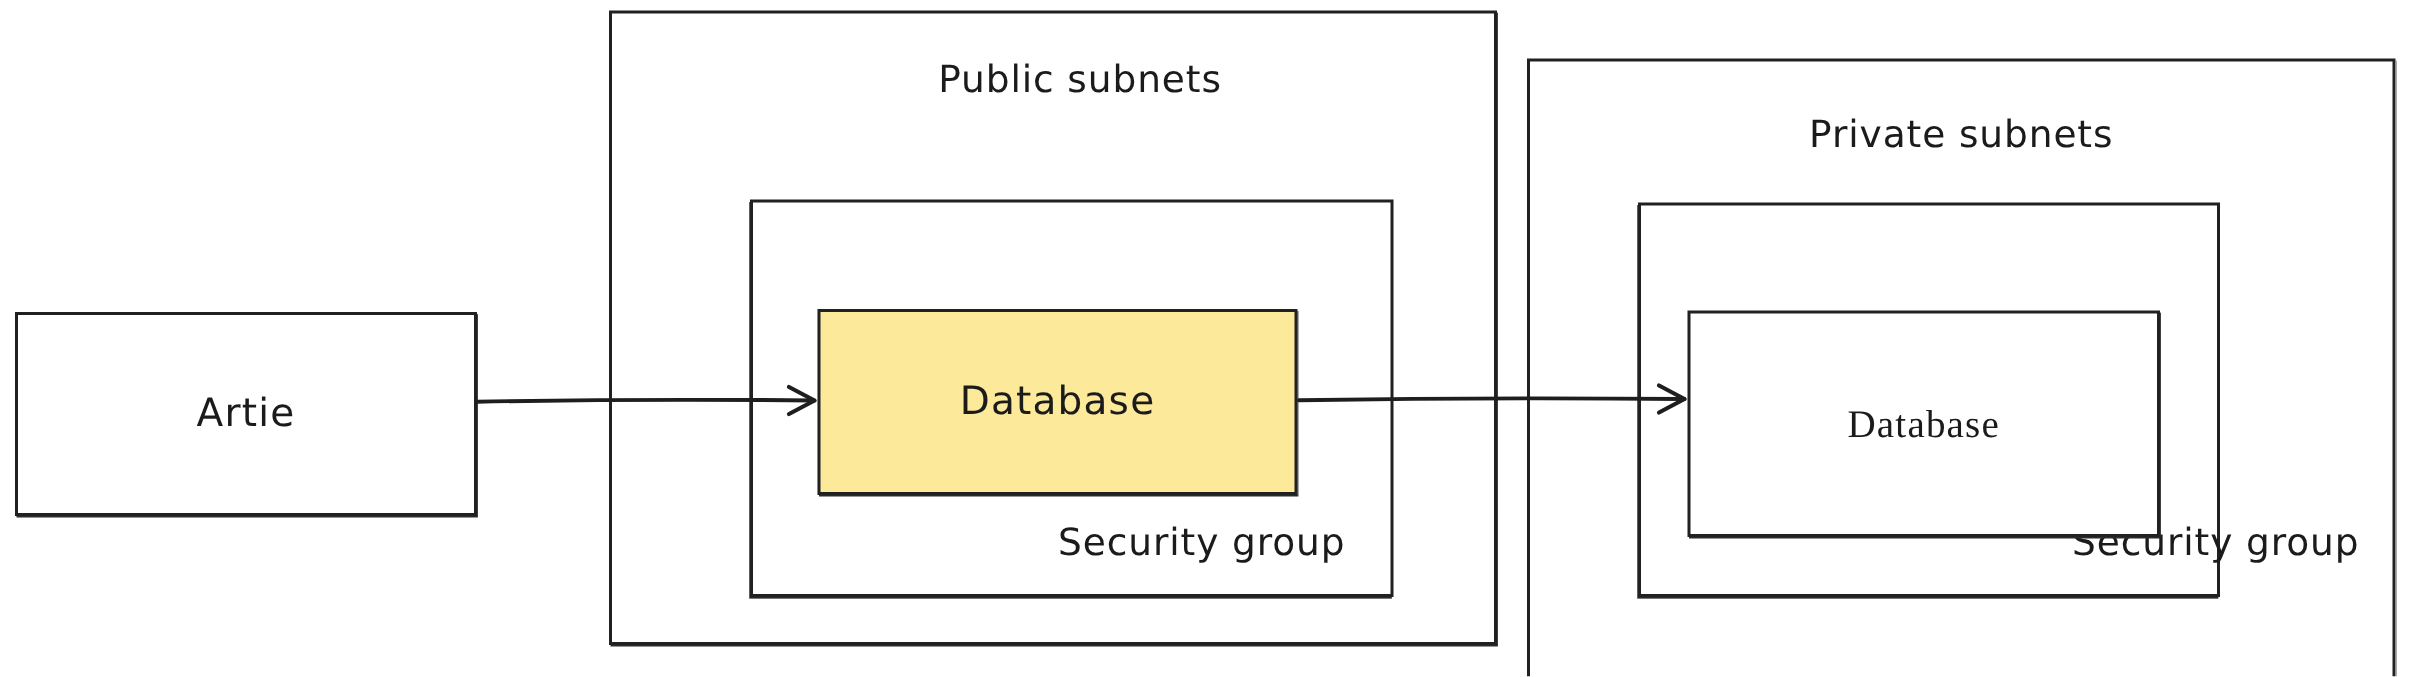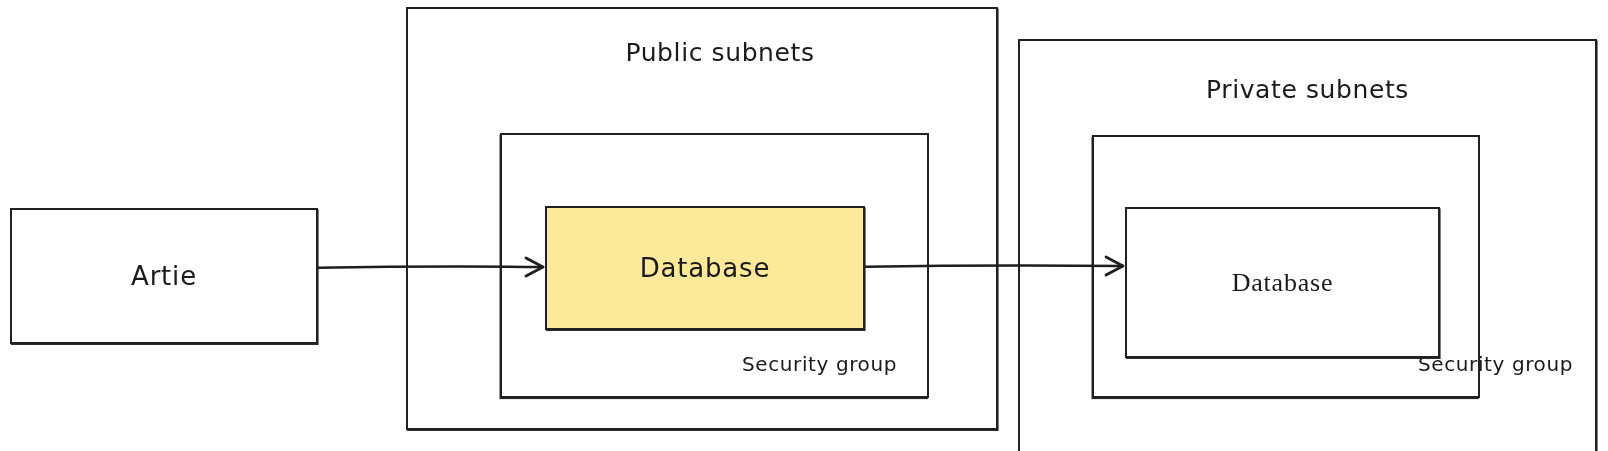--- a/index.html
+++ b/index.html
@@ -55,21 +55,21 @@
     text-align: center;
     color: #1b1b1b;
     font-size: 26px;
     letter-spacing: 0.8px;
     white-space: nowrap;
     line-height: 1;
   }
   .sg-label {
     position: absolute;
     color: #1b1b1b;
-    font-size: 20px;
+    font-size: 25px;
     letter-spacing: 0.6px;
     white-space: nowrap;
     line-height: 1;
   }
   
   .arrow-svg {
     position: absolute;
     overflow: visible;
     pointer-events: none;
   }

